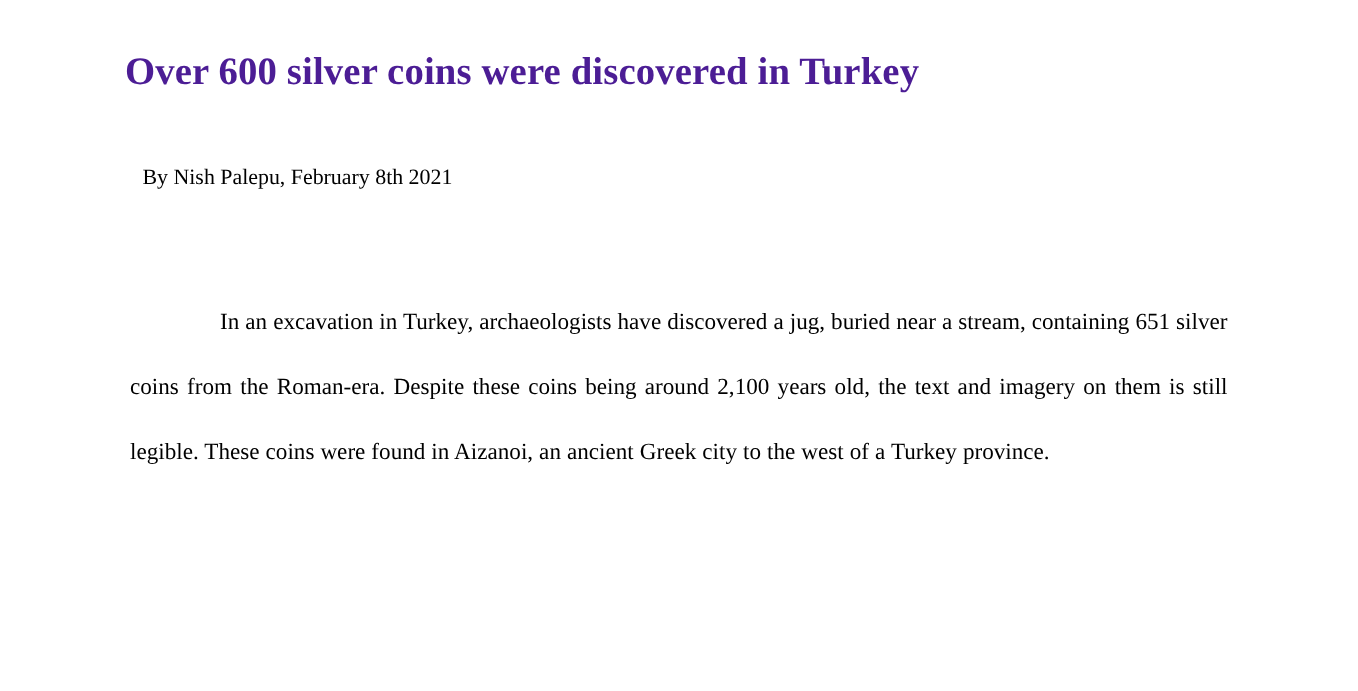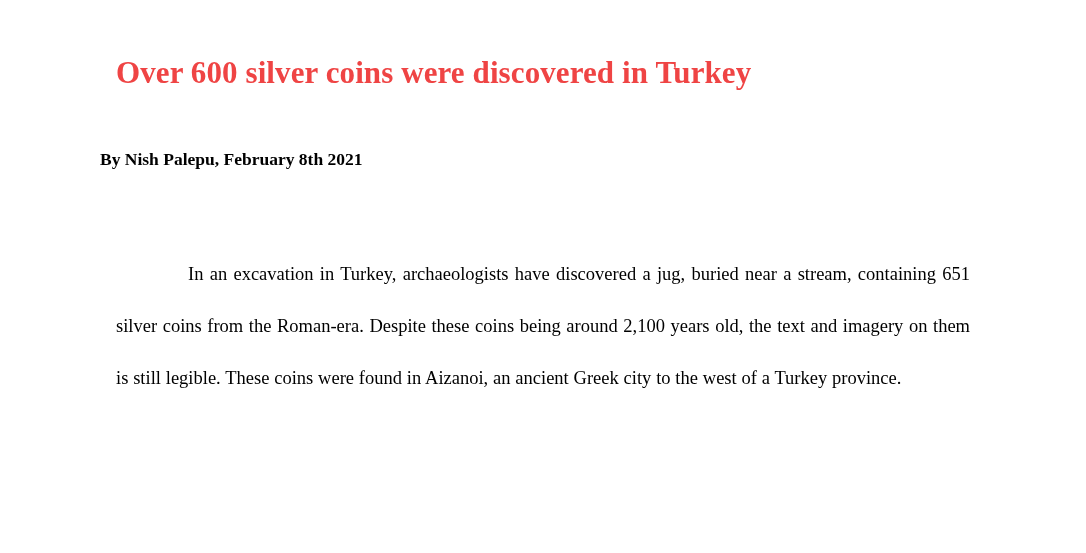--- a/index.html
+++ b/index.html
@@ -16,42 +16,42 @@
   }
   .page {
     position: relative;
     width: 1086px;
     height: 553px;
     box-sizing: border-box;
     padding: 0 100px;
     background: #ffffff;
   }
   .doc-title {
-    margin: 16px;
+    margin: 0;
     padding-top: 38px;
     font-family: "Liberation Serif", serif;
     font-size: 31px;
     font-weight: bold;
     letter-spacing: 0.1px;
     line-height: 1.2;
-    color: #ef4444;
+    color: #4c1d95;
   }
   .byline {
-    margin: 0;
+    margin: 14px;
     padding-top: 42px;
     font-size: 17.5px;
-    font-weight: bold;
+    font-weight: normal;
     line-height: 1.2;
     color: #000000;
   }
   .body-block {
     padding-top: 62px;
   }
   .body-para {
-    margin: 16px;
+    margin: 4px;
     font-size: 18.5px;
     line-height: 52px;
     text-align: justify;
     text-indent: 72px;
     color: #000000;
     word-spacing: 0.2px;
   }
   .body-para + .body-para {
     margin-top: 0;
   }

